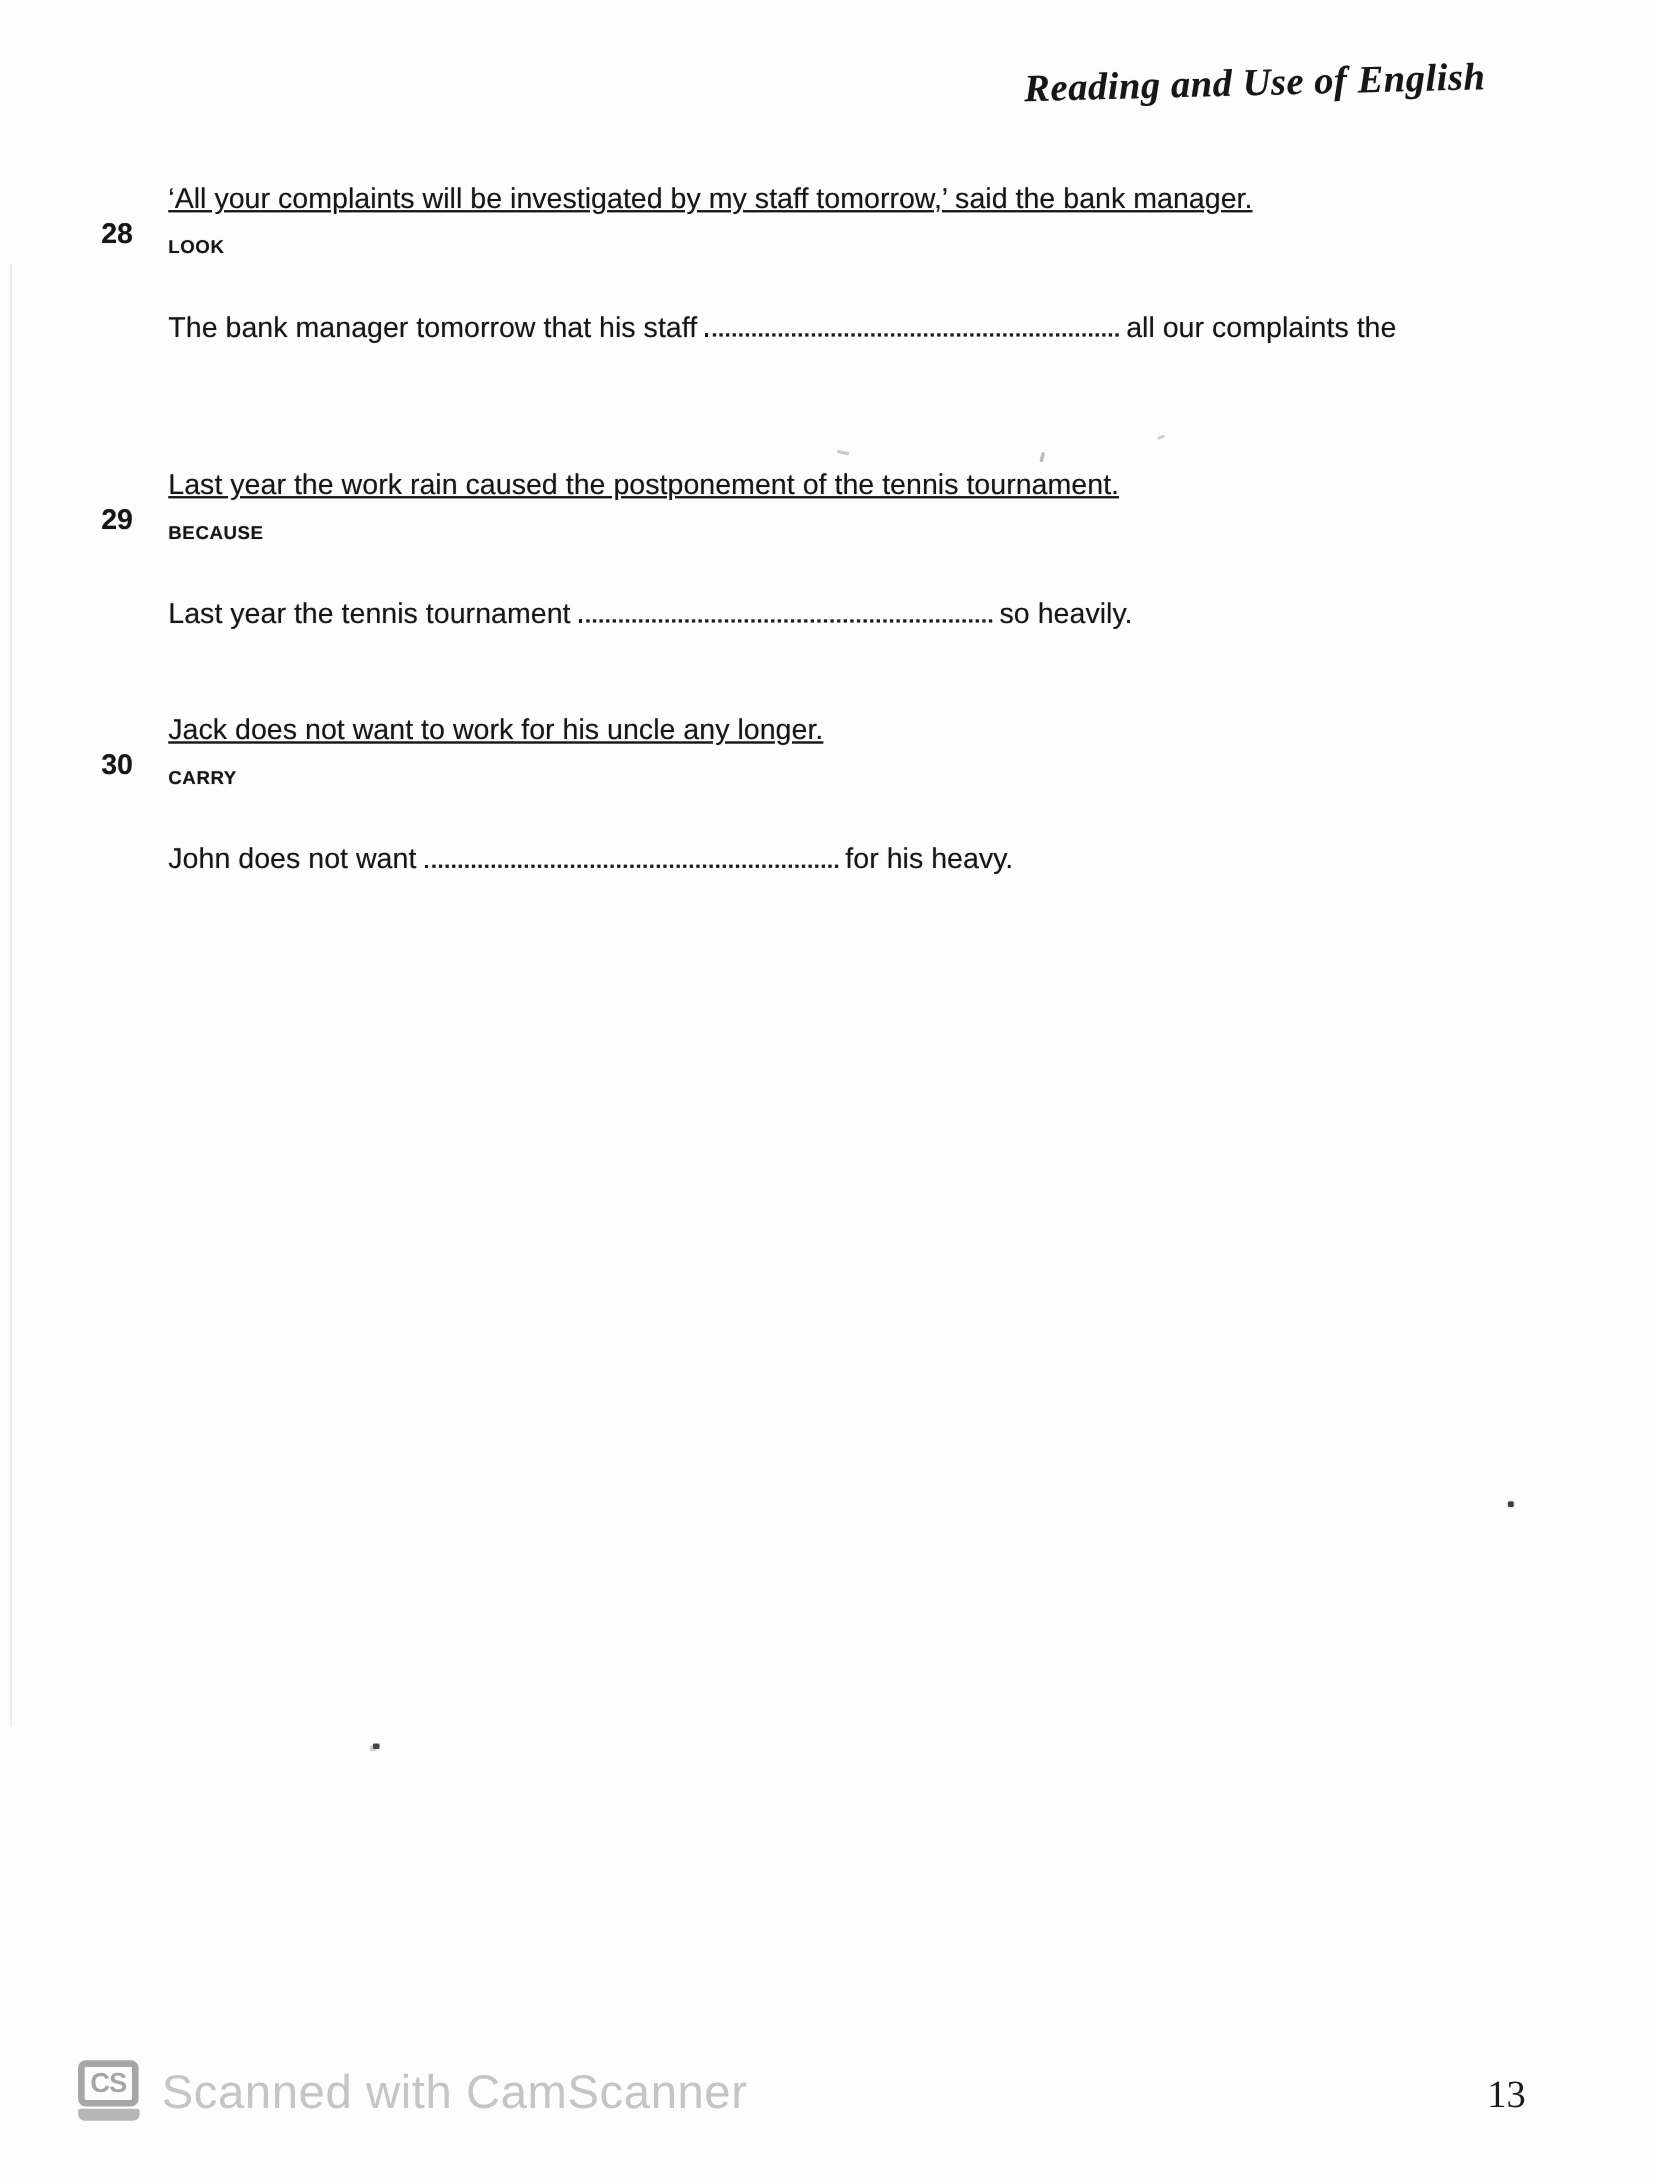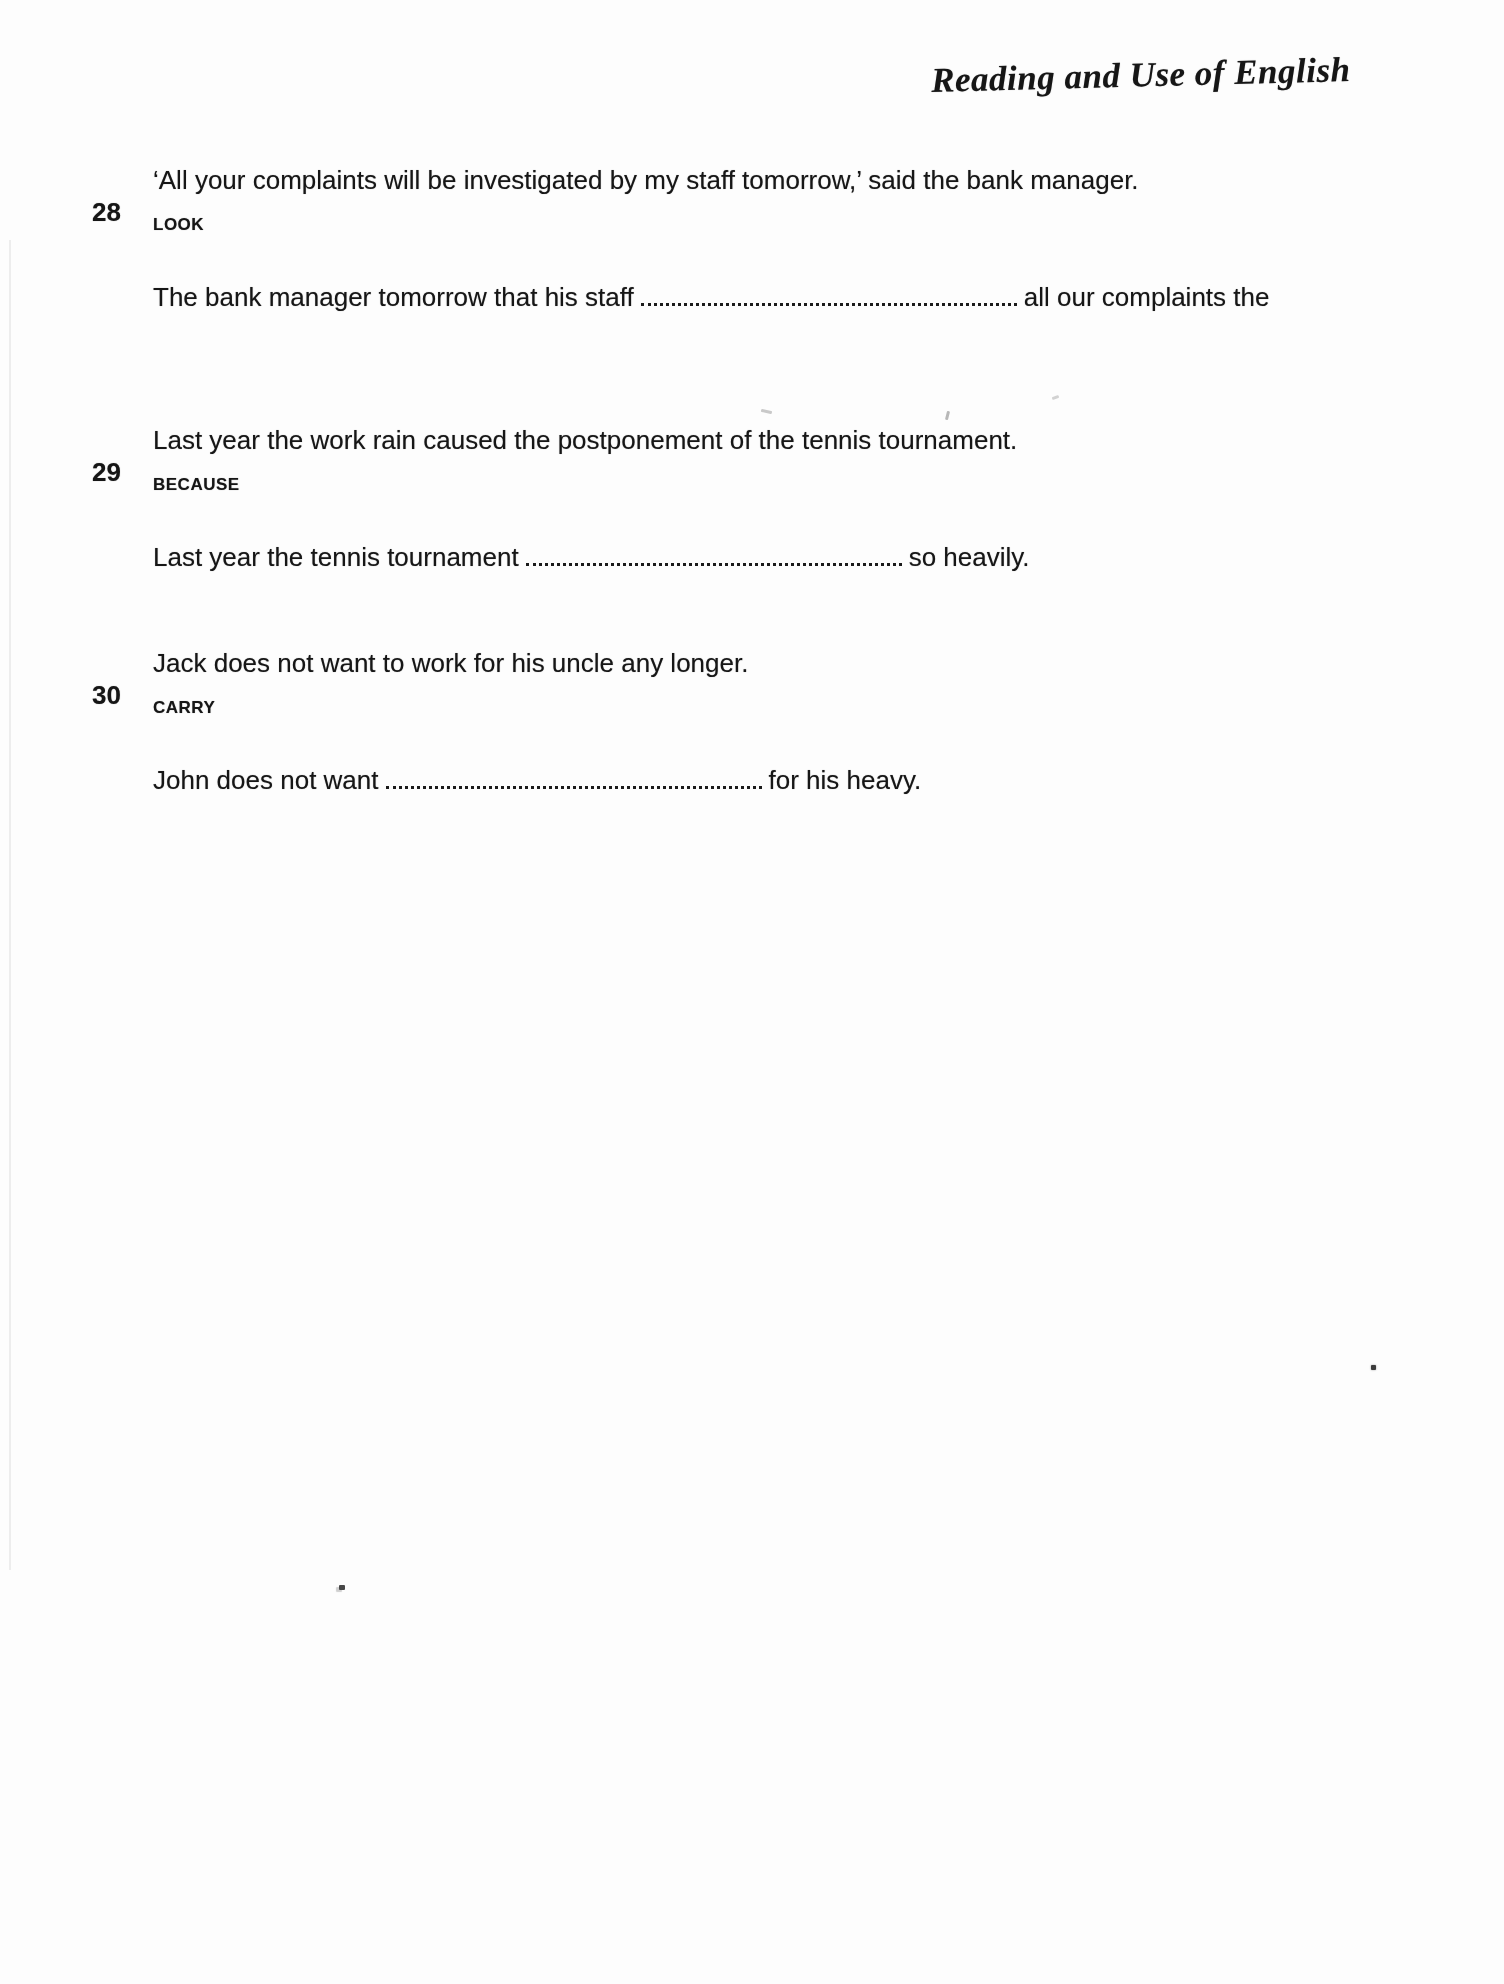--- a/index.html
+++ b/index.html
@@ -39,20 +39,21 @@
   .qnum{
     position:absolute;left:92px;top:0;
     font-size:26px;font-weight:bold;
     text-shadow:0 0 1px rgba(0,0,0,0.4);
     margin-top:34px;
   }
   .qtext{
     position:absolute;left:153px;top:0;width:1280px;
     font-size:26px;line-height:34px;
     text-shadow:0 0 1px rgba(0,0,0,0.4);
+    text-decoration:underline;
   }
   .keyword{
     position:absolute;left:153px;top:52px;
     font-size:17px;font-weight:bold;letter-spacing:0.5px;
     text-shadow:0 0 1px rgba(0,0,0,0.4);
   }
   .gapline{
     position:absolute;left:153px;top:114px;width:1230px;
     font-size:26px;line-height:41px;
     text-shadow:0 0 1px rgba(0,0,0,0.4);
@@ -125,14 +126,24 @@
   <div class="question q-30">
     <span class="qnum">30</span>
     <div class="qtext">Jack does not want to work for his uncle any longer.</div>
     <div class="keyword">CARRY</div>
     <div class="gapline">
       <span>John does not want</span><span class="blank"></span><span>for his heavy.</span>
       <span class="continuation"></span>
     </div>
   </div>
 
+  <div class="footer">
+    <div class="cam-logo">
+      <div class="box">
+        <span class="cs">CS</span>
+      </div>
+      <div class="bar"></div>
+    </div>
+    <div class="watermark">Scanned with CamScanner</div>
+    <div class="page-number">13</div>
+  </div>
 
 </div>
 
 </body></html>

